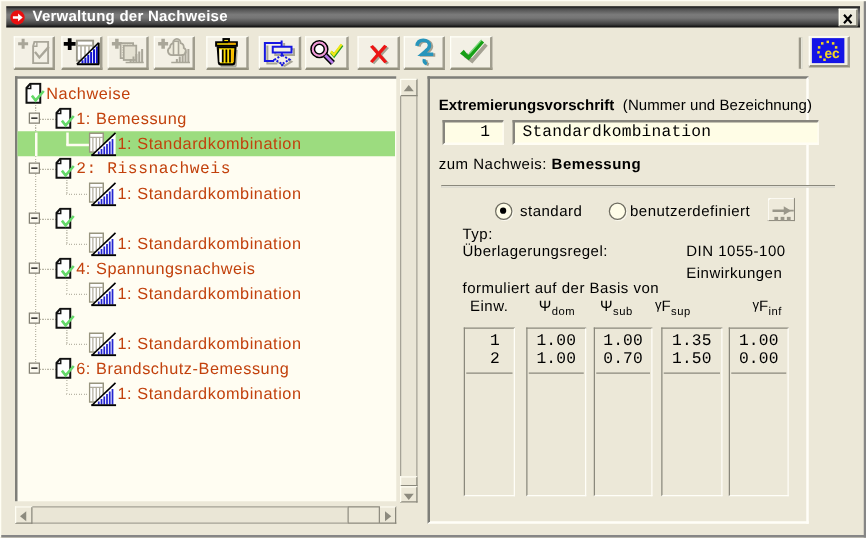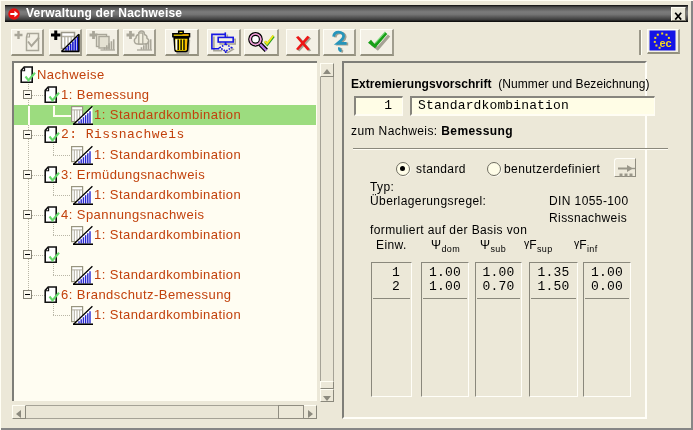--- a/index.html
+++ b/index.html
@@ -301,21 +301,20 @@
           <path d="M2.6 19.2 L21.4 1.3" stroke="#000" stroke-width="1.3"></path>
           <path d="M2 19.3 H22" stroke="#000" stroke-width="1.7"></path>
         </svg></div>
     <div class="trow" style="left:80px;top:82px;">1: Standardkombination</div>
     <div class="mbox" style="top:107px;"></div>
     <div class="ticon" style="left:30px;top:103px;"><svg width="17" height="19" viewBox="0 0 17 19">
           <path d="M4.2 1 L12.2 1 L12.2 16.2 L1.2 16.2 L1.2 4.4 Z" fill="#fff" stroke="#111" stroke-width="1.6"></path>
           <path d="M4.6 1.4 L4.6 4.8 L1.6 4.8" fill="none" stroke="#111" stroke-width="1.1"></path>
           <path d="M5.5 10.5 l3 3.8 6.5 -7.5" fill="none" stroke="#66d96a" stroke-width="2.1"></path>
         </svg></div>
-    <div class="trow" style="left:47px;top:102px;">3: Ermüdungsnachweis</div>
     <div class="ticon chart" style="left:57px;top:122px;"><svg width="22" height="20" viewBox="0 0 22 20">
           <rect x="0.6" y="1.6" width="11" height="15" fill="#fff" stroke="#98957f" stroke-width="1.2"></rect>
           <path d="M1 4.9 H11.5" stroke="#b0ad9e" stroke-width="1"></path>
           <path d="M3.3 4.9 V16 M6 4.9 V16 M8.7 4.9 V16" stroke="#b0ad9e" stroke-width="1"></path>
           <path d="M2.8 19 L21.5 19 L21.5 1.5 Z" fill="#fff"></path>
           <g stroke="#2525cf" stroke-width="1.4">
             <path d="M8 18.6 v-2.4"></path>
             <path d="M10.2 18.6 v-4.4"></path>
             <path d="M12.4 18.6 v-6.4"></path>
             <path d="M14.6 18.6 v-8.4"></path>
@@ -446,26 +445,26 @@
         <path d="M3 8.5 h9 v-2.5 l6 3.5 -6 3.5 v-2.5 h-9 z" fill="#9a978a"></path>
         <path d="M16.5 9.5 h3.5" stroke="#9a978a" stroke-width="1.4"></path>
         <rect x="4.5" y="14.5" width="3" height="3" fill="#9a978a"></rect>
         <rect x="9.5" y="14.5" width="3" height="3" fill="#9a978a"></rect>
         <rect x="14.5" y="14.5" width="3" height="3" fill="#9a978a"></rect>
       </svg>
     </div>
     <div class="rtx" style="left:26px;top:131px;">Überlagerungsregel:</div>
     <div class="rtx" style="left:205px;top:131px;">DIN 1055-100</div>
     <div class="rtx" style="left:26px;top:160px;">formuliert auf der Basis von</div>
-    <div class="rtx" style="left:205px;top:148px;">Rissnachweis</div>
+    <div class="rtx" style="left:205px;top:148px;">Einwirkungen</div>
     <div class="rtx" style="left:32px;top:175px;">Einw.</div>
     <div class="rtx" style="left:87px;top:175px;">Ψ<sub>dom</sub></div>
     <div class="rtx" style="left:136px;top:175px;">Ψ<sub>sub</sub></div>
     <div class="rtx" style="left:180px;top:175px;"><span class="gma">γ</span>F<sub>sup</sub></div>
-    <div class="rtx" style="left:230px;top:175px;"><span class="gma">γ</span>F<sub>inf</sub></div>
+    <div class="rtx" style="left:258px;top:175px;"><span class="gma">γ</span>F<sub>inf</sub></div>
     <div class="colbox" style="left:27px;top:199px;width:41px;height:135px;">
       <div class="cval" style="left:auto;right:11px;width:auto;text-align:right;">1<br>2</div>
       <div class="cline"></div>
     </div>
     <div class="colbox" style="left:77px;top:199px;width:48px;height:135px;">
       <div class="cval">1.00<br>1.00</div>
       <div class="cline"></div>
     </div>
     <div class="colbox" style="left:131px;top:199px;width:47px;height:135px;">
       <div class="cval">1.00<br>0.70</div>

